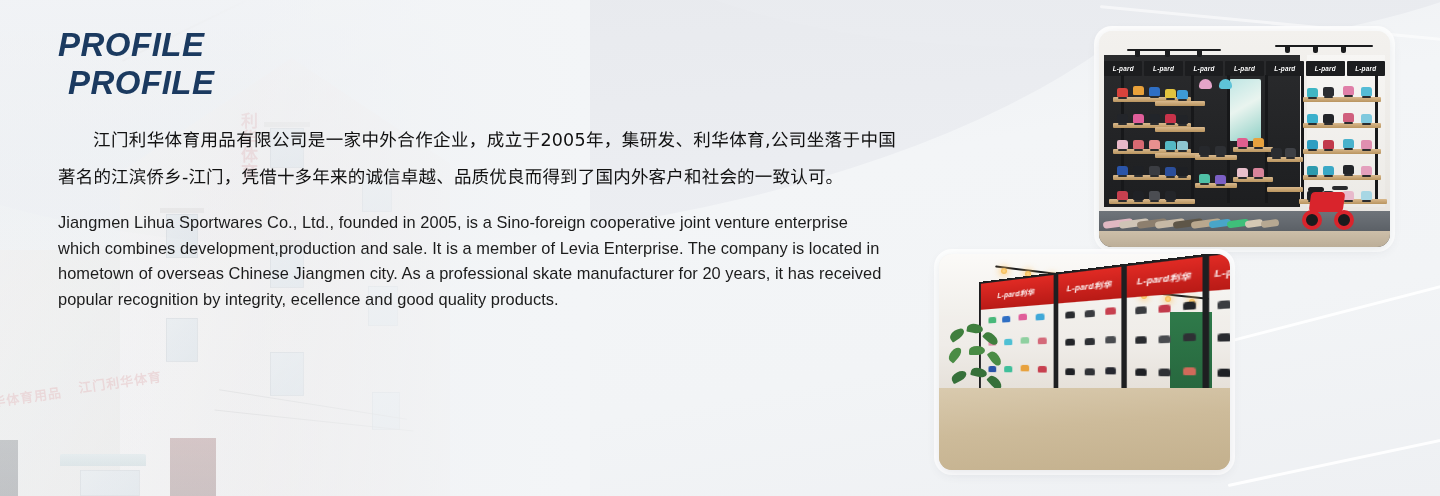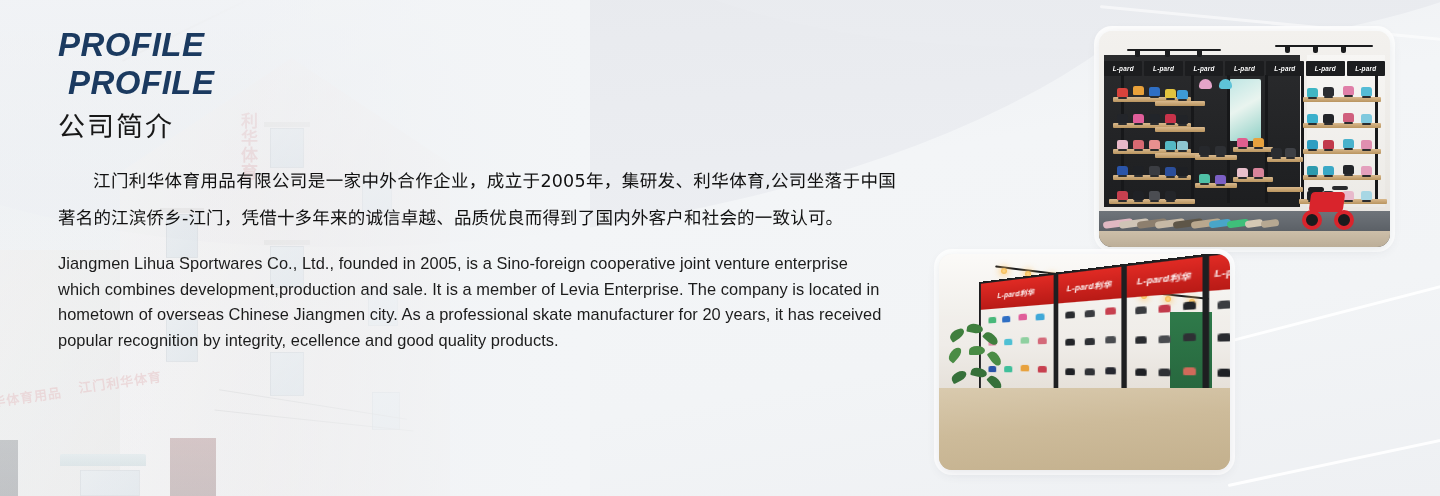--- a/index.html
+++ b/index.html
@@ -304,21 +304,20 @@
   </div>
   <div class="bg-photo-fade noclick"></div>
 
   <div class="swoosh swoosh-3 noclick"></div>
   <div class="swoosh swoosh-1 noclick"></div>
   <div class="swoosh swoosh-2 noclick"></div>
 
   <div class="content">
     <div class="heading-en">PROFILE</div>
     <div class="heading-en line2">PROFILE</div>
-    <div class="heading-cn">公司简介</div>
     <p class="para-cn">江门利华体育用品有限公司是一家中外合作企业，成立于2005年，集研发、利华体育,公司坐落于中国著名的江滨侨乡-江门，凭借十多年来的诚信卓越、品质优良而得到了国内外客户和社会的一致认可。</p>
     <p class="para-en">Jiangmen Lihua Sportwares Co., Ltd., founded in 2005, is a Sino-foreign cooperative joint venture enterprise which combines development,production and sale. It is a member of Levia Enterprise. The company is located in hometown of overseas Chinese Jiangmen city. As a professional skate manufacturer for 20 years, it has received popular recognition by integrity, ecellence and good quality products.</p>
   </div>
 
   <div class="photo-card card-top">
     <div class="scene noclick">
       <div class="t-wall"></div>
       <div class="t-board"></div>
       <div class="t-rboard"></div>
       <div class="t-panel" style="left:130px;top:48px;width:32px;height:62px;"></div>

